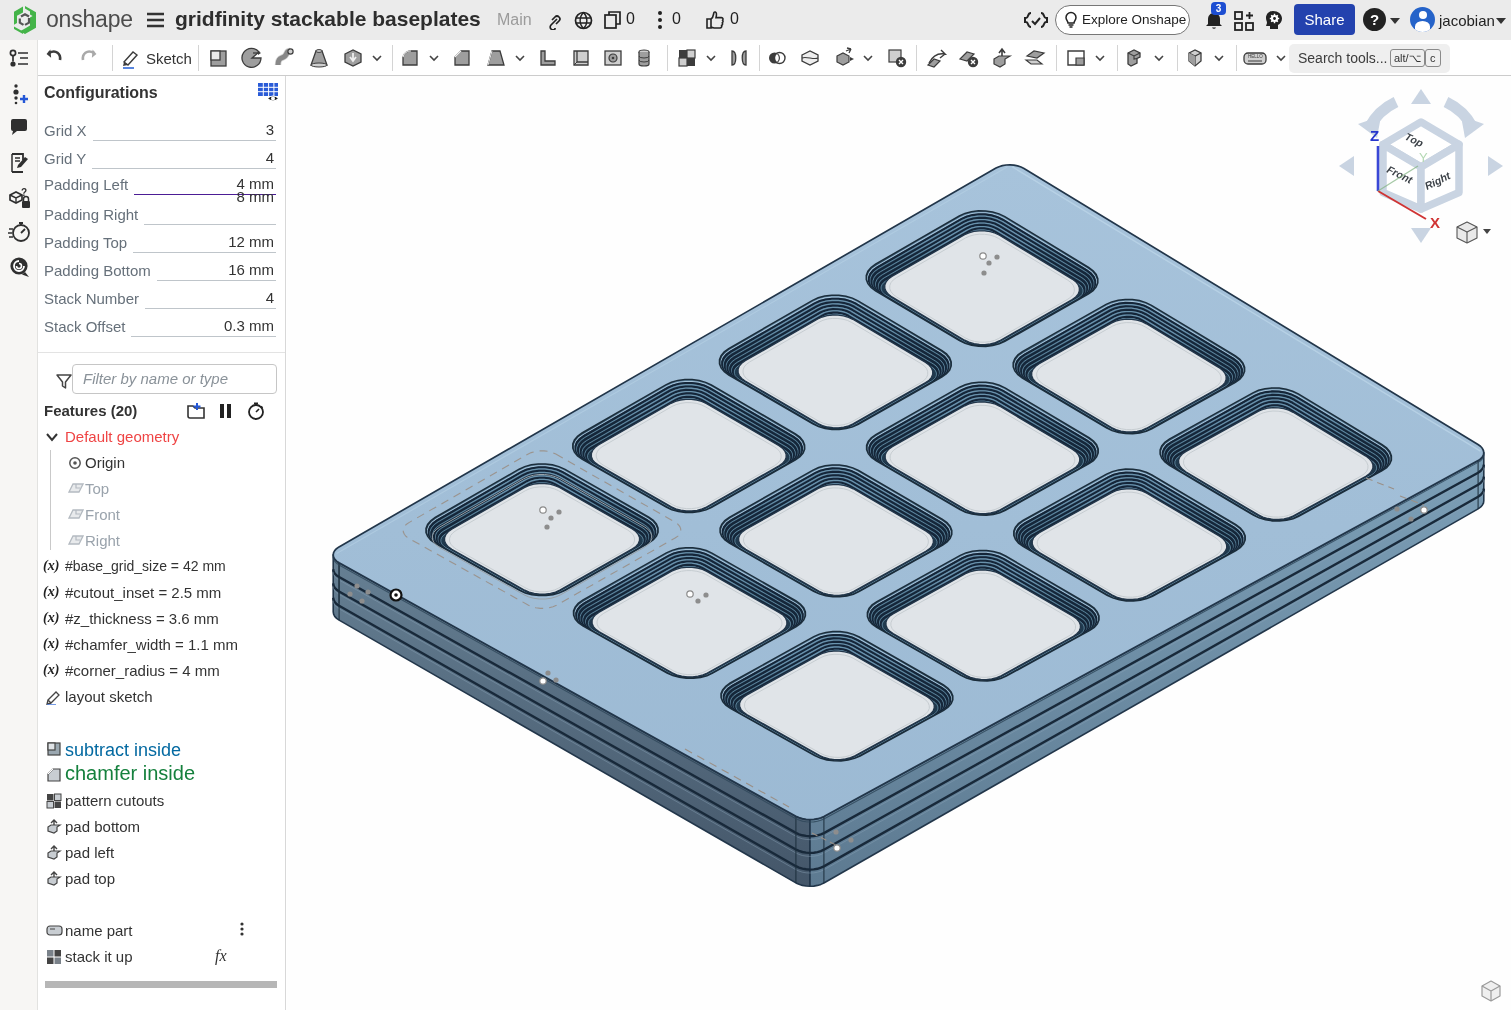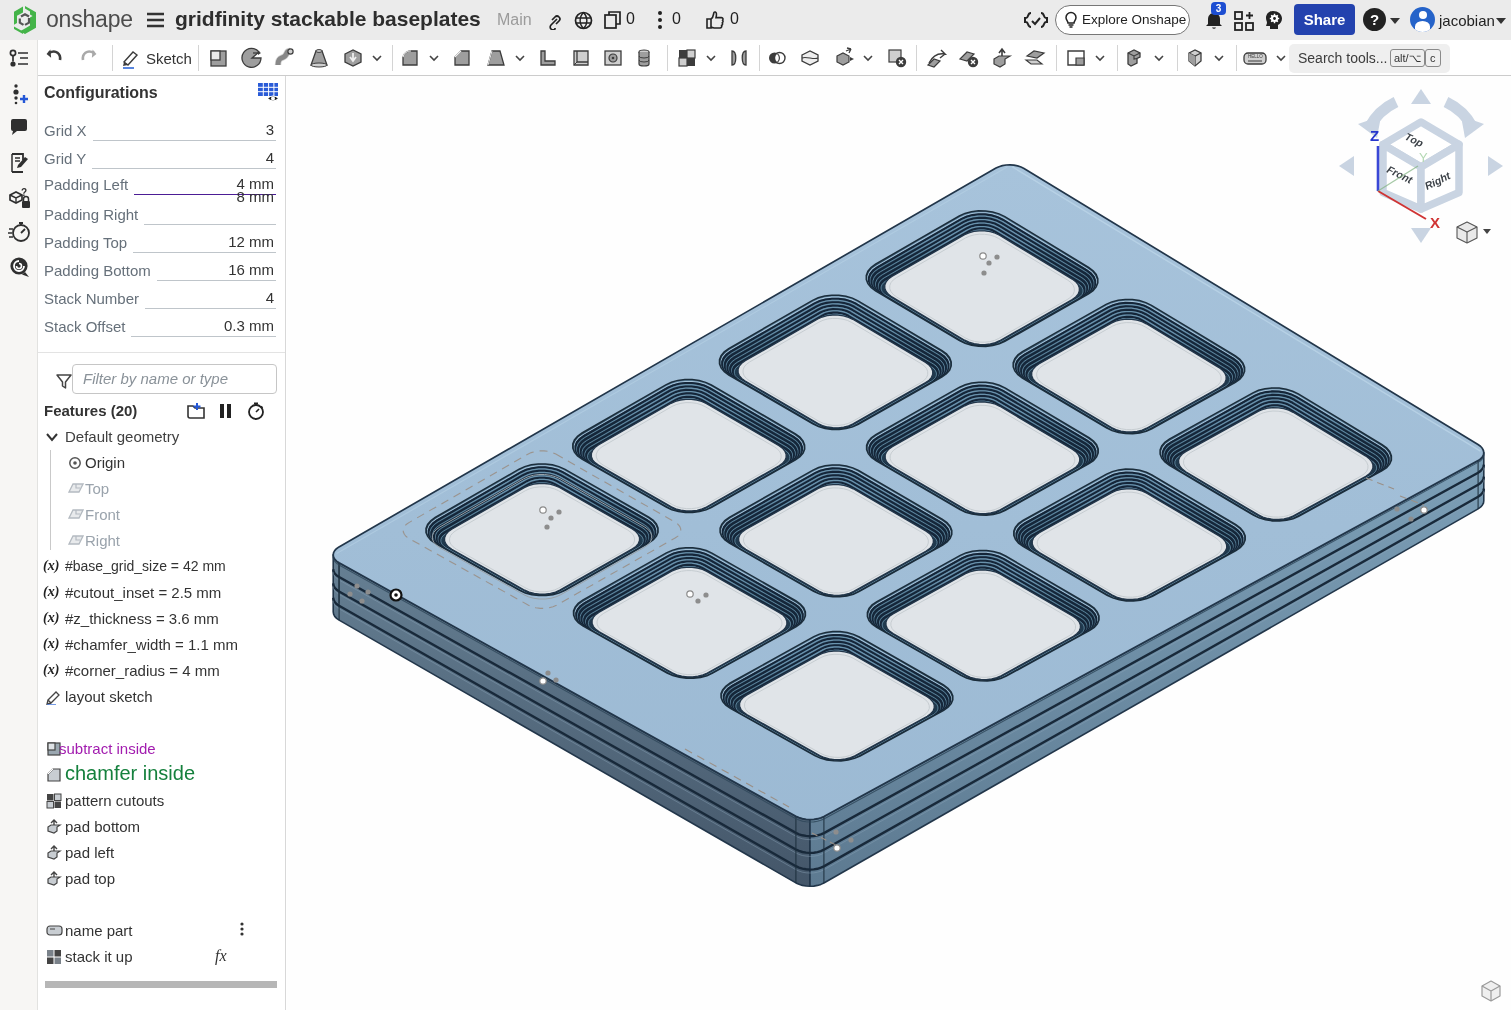--- a/index.html
+++ b/index.html
@@ -75,21 +75,21 @@
       <path d="M16.5,2 L16.5,9 M13,5.5 L20,5.5" stroke="#222" stroke-width="1.8"></path>
     </svg>
     <svg width="22" height="22" viewBox="0 0 22 22" style="position:absolute;left:1263px;top:9px">
       <path d="M10,2 C5,2 3,6 3,9 C3,11 4,12.5 4,14 L3,17 L7,17 L7,20 L15,20 L15,16 C17,15 19,12.5 19,9.5 C19,5 15,2 10,2 Z" fill="#222"></path>
       <circle cx="11.5" cy="9.5" r="3.6" fill="#fff"></circle>
       <circle cx="11.5" cy="9.5" r="1.4" fill="#222"></circle>
       <g stroke="#fff" stroke-width="1.5">
         <path d="M11.5,4.8 L11.5,6.5 M11.5,12.5 L11.5,14.2 M6.8,9.5 L8.5,9.5 M14.5,9.5 L16.2,9.5 M8.2,6.2 L9.4,7.4 M13.6,11.6 L14.8,12.8 M14.8,6.2 L13.6,7.4 M9.4,11.6 L8.2,12.8"></path>
       </g>
     </svg>
-    <div style="position:absolute;left:1294px;top:4px;width:61px;height:31px;background:#2342ae;border-radius:4px;color:#fff;font-size:15px;font-weight:bold;text-align:center;line-height:31px">Share</div>
+    <div style="position:absolute;left:1294px;top:4px;width:61px;height:31px;background:#2342ae;border-radius:4px;color:#fff;font-size:15px;font-weight:normal;text-align:center;line-height:31px">Share</div>
     <div style="position:absolute;left:1363px;top:8px;width:23px;height:23px;background:#222;border-radius:50%;color:#fff;font-size:15px;font-weight:bold;text-align:center;line-height:23px">?</div>
     <svg width="10" height="8" viewBox="0 0 10 8" style="position:absolute;left:1390px;top:17px">
       <path d="M0,1 L5,7 L10,1 Z" fill="#333"></path>
     </svg>
     <div style="position:absolute;left:1410px;top:7px;width:25px;height:25px;background:#2563c9;border-radius:50%;overflow:hidden">
       <div style="position:absolute;left:8.5px;top:4px;width:8px;height:8px;background:#fff;border-radius:50%"></div>
       <div style="position:absolute;left:5px;top:14px;width:15px;height:11px;background:#fff;border-radius:50% 50% 0 0"></div>
     </div>
     <span style="position:absolute;left:1439px;top:12px;font-size:15px;color:#222">jacobian</span>
     <svg width="10" height="8" viewBox="0 0 10 8" style="position:absolute;left:1496px;top:17px">
@@ -391,21 +391,21 @@
     </svg>
     <svg width="18" height="18" viewBox="0 0 18 18" style="position:absolute;left:209px;top:326px">
       <circle cx="9" cy="10" r="7" fill="none" stroke="#222" stroke-width="1.8"></circle>
       <path d="M7,1.5 L11,1.5 M9,1.5 L9,3 M14,4.5 L15.5,6" stroke="#222" stroke-width="1.8"></path>
       <path d="M9,10 L12,7" stroke="#222" stroke-width="1.6"></path>
     </svg>
     <div style="position:absolute;left:0;top:348px;width:247px;height:26px">
       <svg width="12" height="12" viewBox="0 0 12 12" style="position:absolute;left:8px;top:7px">
         <path d="M1,3 L6,9 L11,3" fill="none" stroke="#333" stroke-width="2"></path>
       </svg>
-      <span style="position:absolute;left:27px;top:4px;font-size:15px;color:#404040;white-space:nowrap">Default geometry</span>
+      <span style="position:absolute;left:27px;top:4px;font-size:15px;color:#ef4444;white-space:nowrap">Default geometry</span>
     </div>
     <div style="position:absolute;left:12px;top:374px;width:1px;height:100px;background:#c9c9c9"></div>
     <div style="position:absolute;left:0;top:374px;width:247px;height:26px">
       <svg width="14" height="14" viewBox="0 0 14 14" style="position:absolute;left:30px;top:6px">
         <circle cx="7" cy="7" r="5.2" fill="none" stroke="#555" stroke-width="1.5"></circle>
         <circle cx="7" cy="7" r="1.8" fill="#555"></circle>
       </svg>
       <span style="position:absolute;left:47px;top:4px;font-size:15px;color:#333;white-space:nowrap">Origin</span>
     </div>
     <div style="position:absolute;left:0;top:400px;width:247px;height:26px">
@@ -454,21 +454,21 @@
         <path d="M2,11 L10,3 L13,6 L5,14 Z M2,11 L1,15 L5,14" fill="none" stroke="#444" stroke-width="1.3"></path>
         <path d="M1,16 L10,16" stroke="#3a6fd8" stroke-width="1.4"></path>
       </svg>
       <span style="position:absolute;left:27px;top:4px;font-size:15px;color:#333;white-space:nowrap">layout sketch</span>
     </div>
     <div style="position:absolute;left:0;top:660px;width:247px;height:26px">
       <svg width="16" height="16" viewBox="0 0 16 16" style="position:absolute;left:8px;top:5px">
         <rect x="2" y="2" width="12" height="12" fill="#9aa7b0" stroke="#444" stroke-width="1.2"></rect>
         <rect x="2" y="2" width="7" height="7" fill="#dfe3e6" stroke="#444" stroke-width="1.2"></rect>
       </svg>
-      <span style="position:absolute;left:21px;top:4px;font-size:15px;color:#a21caf;white-space:nowrap">subtract inside</span>
+      <span style="position:absolute;left:27px;top:4px;font-size:18px;color:#0369a1;white-space:nowrap">subtract inside</span>
     </div>
     <div style="position:absolute;left:0;top:686px;width:247px;height:26px">
       <svg width="16" height="16" viewBox="0 0 16 16" style="position:absolute;left:8px;top:5px">
         <path d="M2,14 L2,7 L7,2 L14,2 L14,14 Z" fill="#c8cdd2" stroke="#444" stroke-width="1.2"></path>
         <path d="M2,7 L7,2" stroke="#fff" stroke-width="1"></path>
       </svg>
       <span style="position:absolute;left:27px;top:0;font-size:20px;color:#15803d;white-space:nowrap">chamfer inside</span>
     </div>
     <div style="position:absolute;left:0;top:712px;width:247px;height:26px">
       <svg width="16" height="16" viewBox="0 0 16 16" style="position:absolute;left:8px;top:5px">

